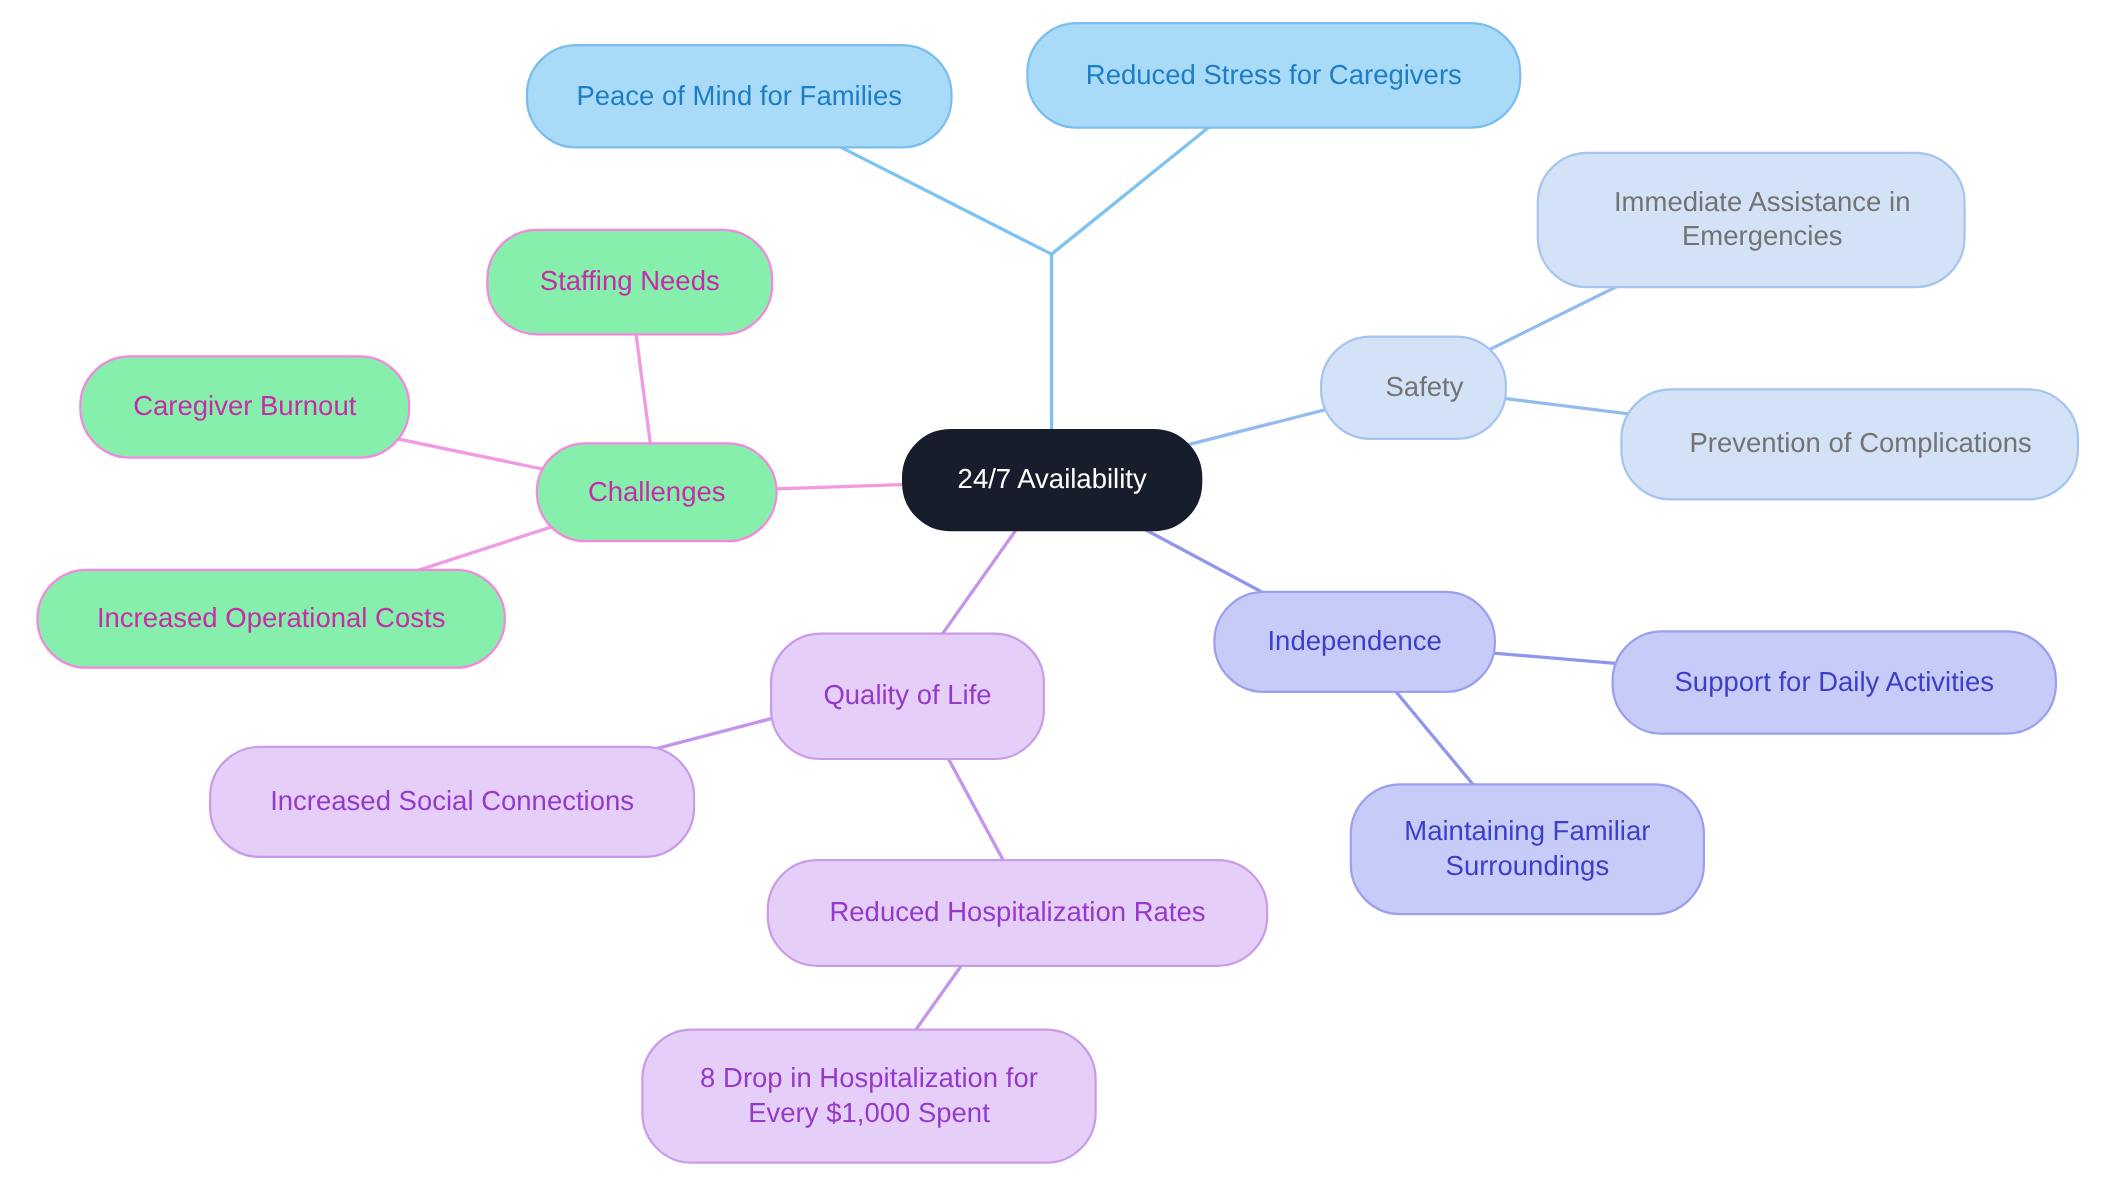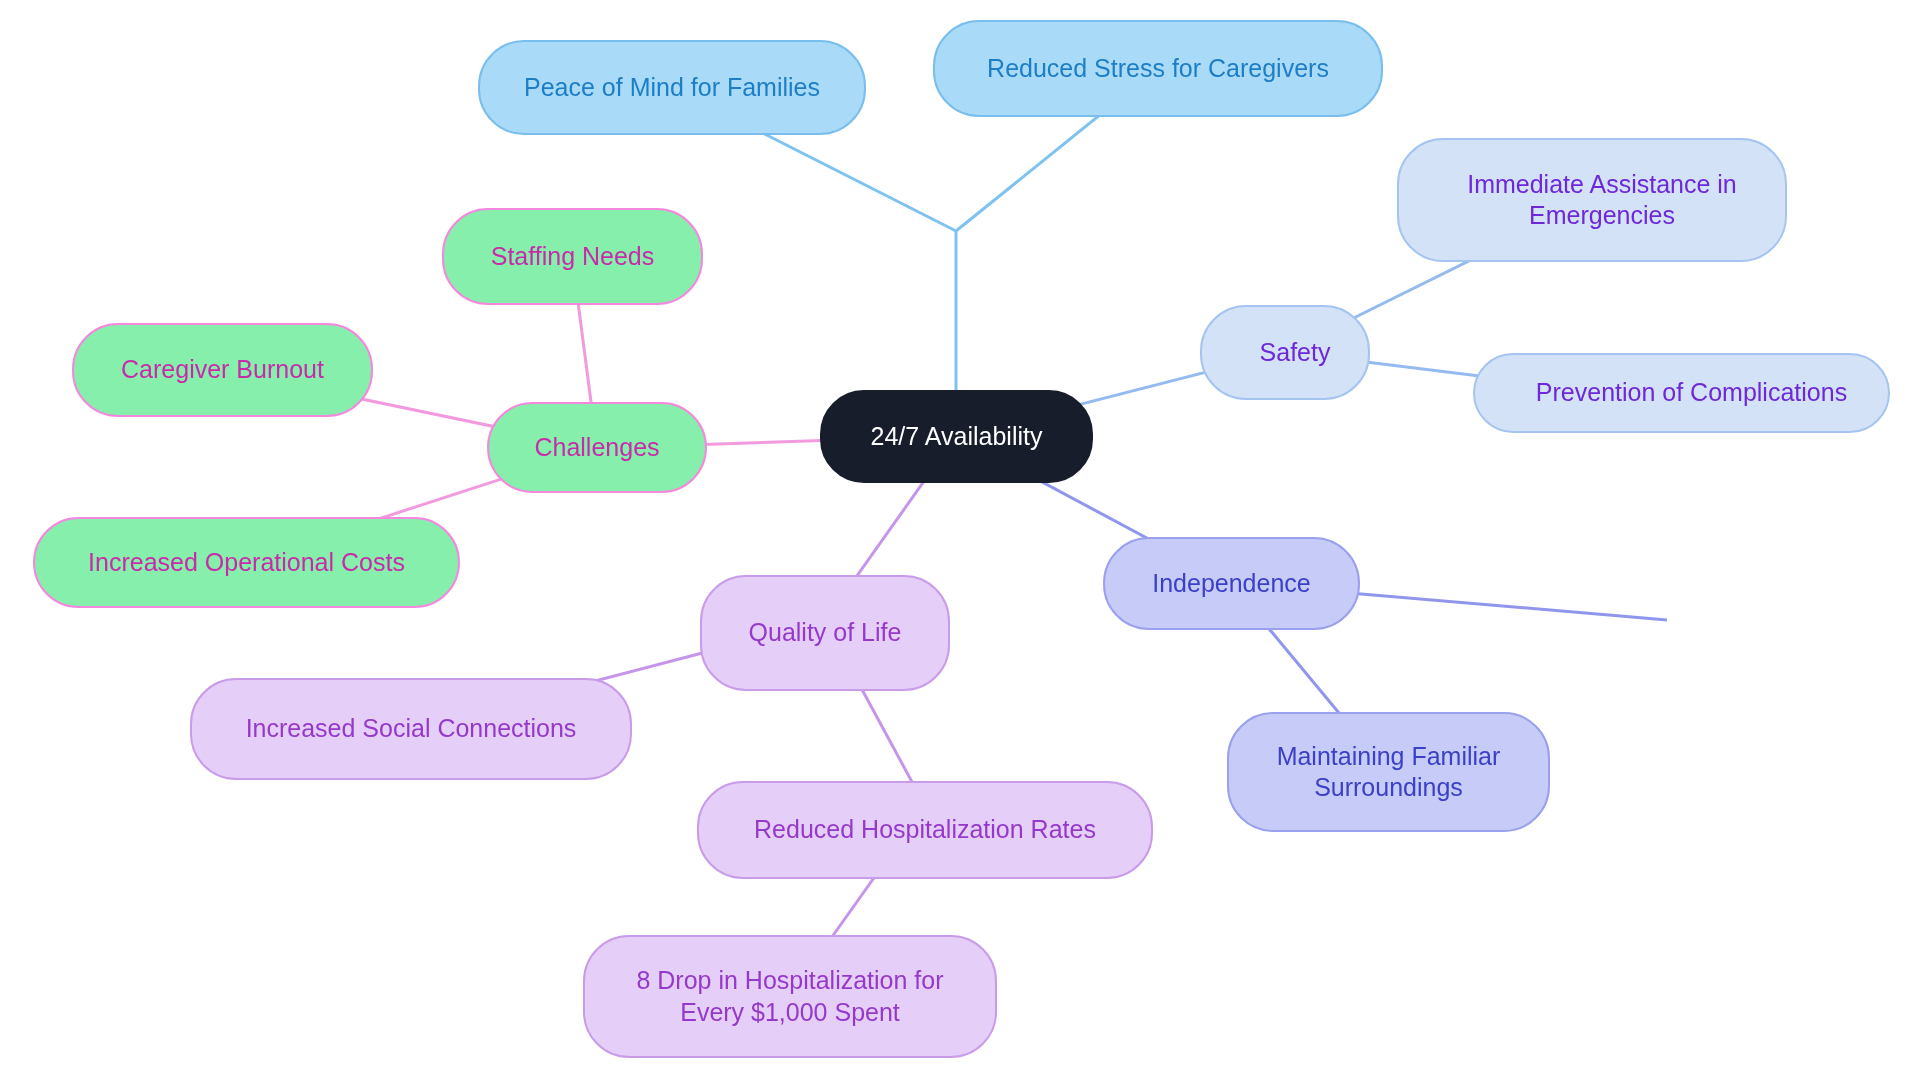--- a/index.html
+++ b/index.html
@@ -32,33 +32,33 @@
     border: 2px solid transparent;
     font-size: 25px;
     line-height: 1.25;
     padding: 0 20px;
     cursor: pointer;
     user-select: none;
   }
   
   .fam-root        { background:#171D2B; border-color:#171D2B; color:#FFFFFF; }
   .fam-emotional   { background:#A9DAF8; border-color:#79BEEC; color:#1D7EC6; }
-  .fam-safety      { background:#D4E2F7; border-color:#A6C4F0; color:#6d28d9;padding-left:40px; }
+  .fam-safety      { background:#D4E2F7; border-color:#A6C4F0; color:#737373;padding-left:40px; }
   .fam-independence{ background:#C7CBF7; border-color:#9AA0EE; color:#3B40C6; }
   .fam-quality     { background:#E5CEF7; border-color:#C99CEA; color:#9539CB; }
   .fam-challenges  { background:#86efac; border-color:#F488DE; color:#C82BAA; }
 
   
   #node-central                { left:820px;  top:390px; width:273px; height:93px;  border-radius:44px; }
   #node-emotional-support      { left:802px;  top:183px; width:308px; height:97px; }
   #node-peace-of-mind          { left:478px;  top:40px;  width:388px; height:95px; }
   #node-reduced-stress         { left:933px;  top:20px;  width:450px; height:97px; }
   #node-safety                 { left:1200px; top:305px; width:170px; height:95px; }
   #node-immediate-assistance   { left:1397px; top:138px; width:390px; height:124px; }
-  #node-prevention             { left:1473px; top:353px; width:417px; height:80px; }
+  #node-prevention             { left:1473px; top:353px; width:417px; height:102px; }
   #node-independence           { left:1103px; top:537px; width:257px; height:93px; }
   #node-support-daily          { left:1465px; top:573px; width:405px; height:95px; }
   #node-maintaining            { left:1227px; top:712px; width:323px; height:120px; }
   #node-quality-of-life        { left:700px;  top:575px; width:250px; height:116px; }
   #node-social-connections     { left:190px;  top:678px; width:442px; height:102px; }
   #node-reduced-hospitalization{ left:697px;  top:757px; width:456px; height:98px;margin-top:24px; }
   #node-hospitalization-stat   { left:583px;  top:935px; width:414px; height:123px; }
   #node-challenges             { left:487px;  top:402px; width:220px; height:91px; }
   #node-staffing-needs         { left:442px;  top:208px; width:261px; height:97px; }
   #node-caregiver-burnout      { left:72px;   top:323px; width:301px; height:94px; }
@@ -97,20 +97,21 @@
   <div class="node fam-root" id="node-central">24/7 Availability</div>
 
   <div class="node fam-emotional" id="node-peace-of-mind">Peace of Mind for Families</div>
   <div class="node fam-emotional" id="node-reduced-stress">Reduced Stress for Caregivers</div>
 
   <div class="node fam-safety" id="node-safety">Safety</div>
   <div class="node fam-safety" id="node-immediate-assistance">Immediate Assistance in Emergencies</div>
   <div class="node fam-safety" id="node-prevention">Prevention of Complications</div>
 
   <div class="node fam-independence" id="node-independence">Independence</div>
+  <div class="node fam-independence" id="node-support-daily">Support for Daily Activities</div>
   <div class="node fam-independence" id="node-maintaining">Maintaining Familiar Surroundings</div>
 
   <div class="node fam-quality" id="node-quality-of-life">Quality of Life</div>
   <div class="node fam-quality" id="node-social-connections">Increased Social Connections</div>
   <div class="node fam-quality" id="node-reduced-hospitalization">Reduced Hospitalization Rates</div>
   <div class="node fam-quality" id="node-hospitalization-stat">8 Drop in Hospitalization for Every $1,000 Spent</div>
 
   <div class="node fam-challenges" id="node-challenges">Challenges</div>
   <div class="node fam-challenges" id="node-staffing-needs">Staffing Needs</div>
   <div class="node fam-challenges" id="node-caregiver-burnout">Caregiver Burnout</div>

